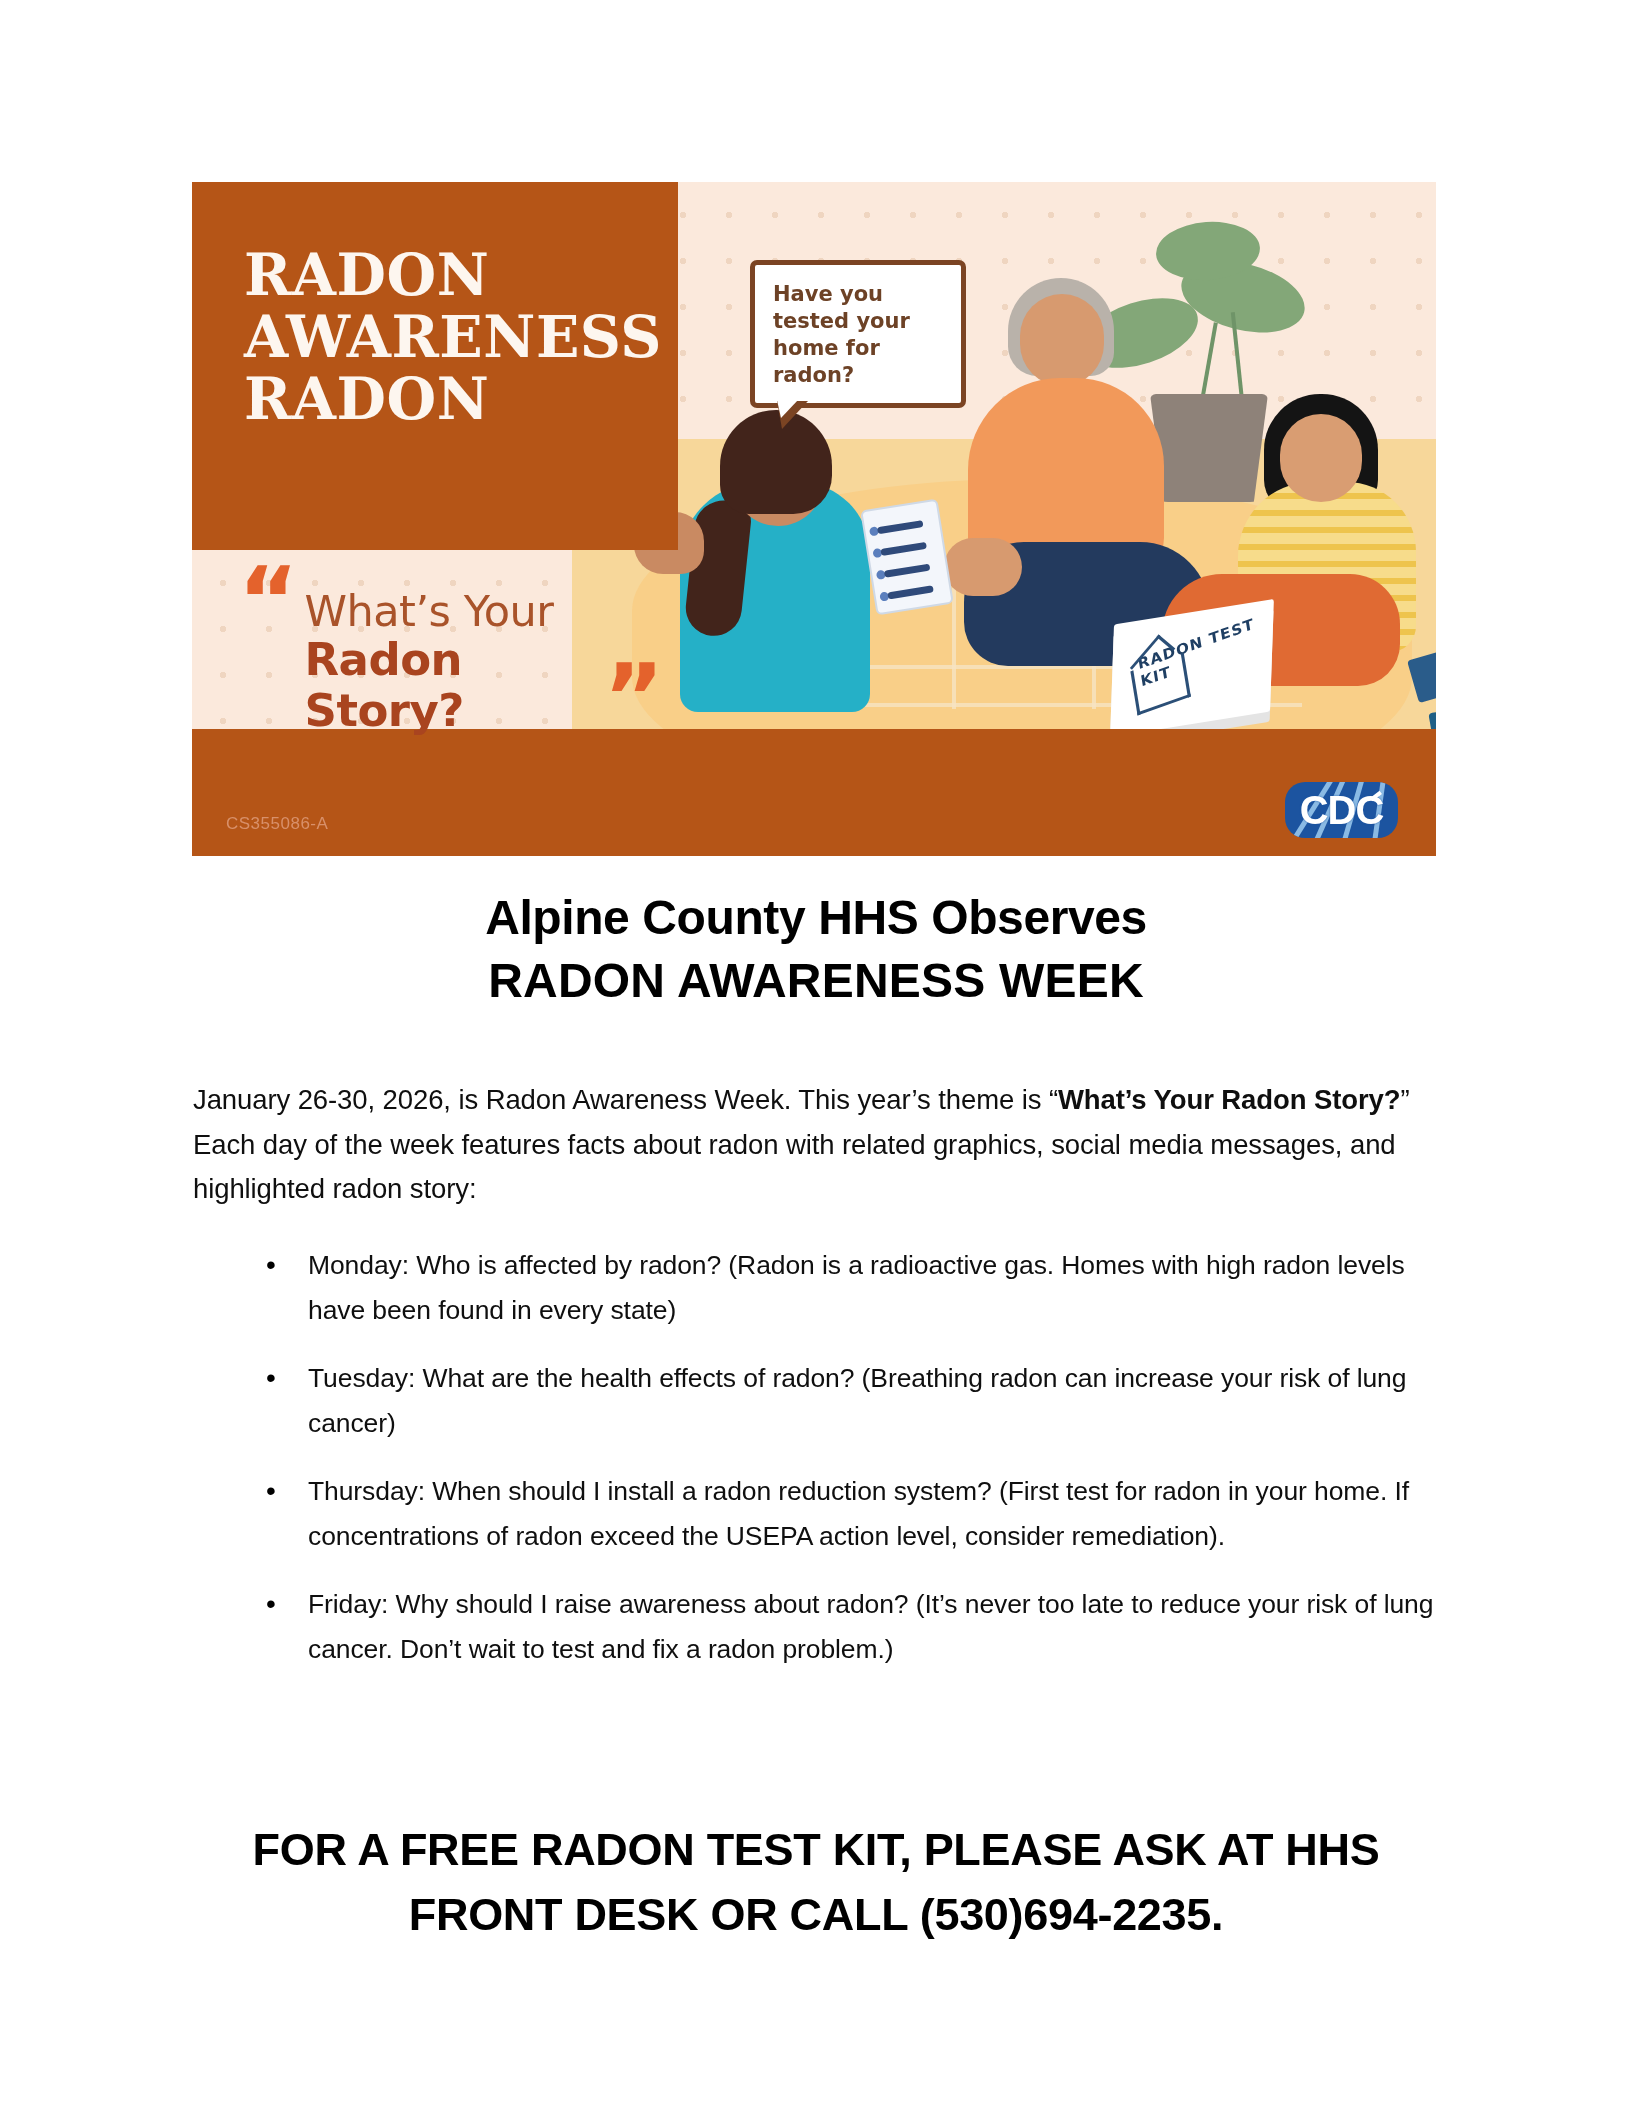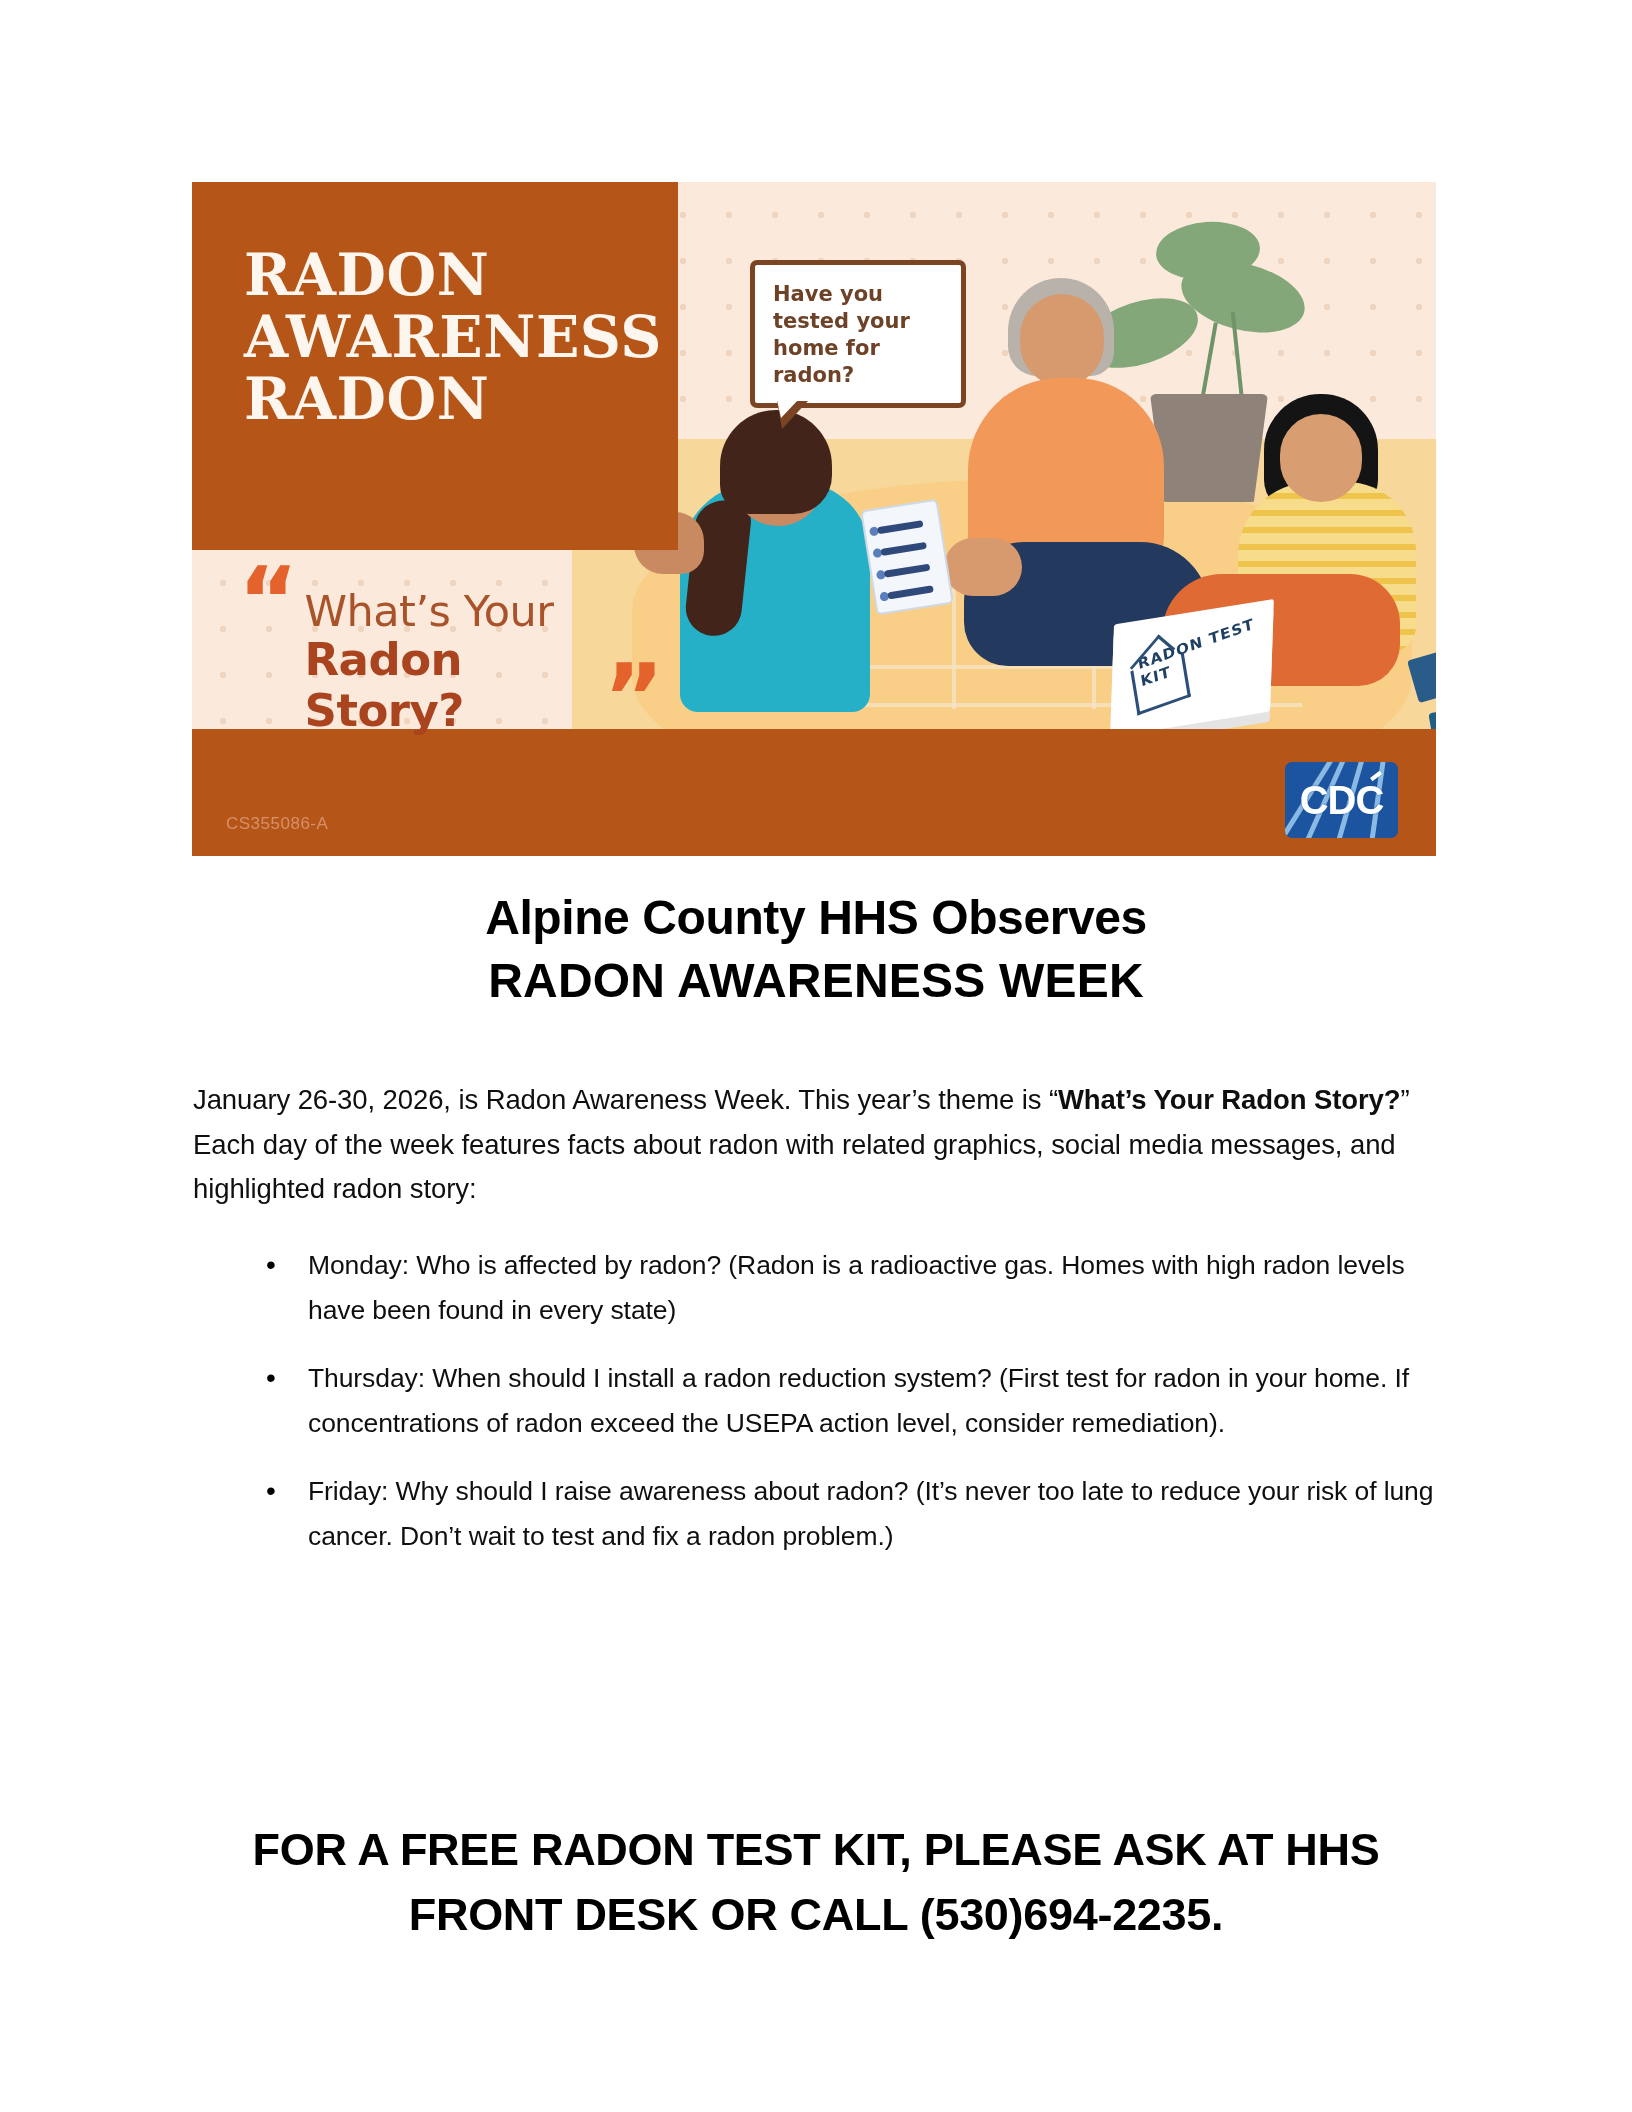--- a/index.html
+++ b/index.html
@@ -92,23 +92,23 @@
     font-size: 17px;
     letter-spacing: 0.5px;
   }
 
   
   .cdc-logo {
     position: absolute;
     right: 38px;
     bottom: 18px;
     width: 113px;
-    height: 76px;
+    height: 56px;
     background: #1c54a0;
-    border-radius: 7px;
+    border-radius: 20px;
     overflow: hidden;
     z-index: 9;
   }
   .cdc-logo .ray {
     position: absolute;
     background: #9ecdf0;
     opacity: .85;
   }
   .cdc-logo .r1 { width: 5px; height: 150px; left: 8px;  top: -20px; transform: rotate(32deg); }
   .cdc-logo .r2 { width: 5px; height: 150px; left: 34px; top: -28px; transform: rotate(24deg); }
@@ -563,20 +563,21 @@
 
   <div class="doc-title">
     <div>Alpine County HHS Observes</div>
     <div class="line2">RADON AWARENESS WEEK</div>
   </div>
 
   <p class="intro"><span>January 26-30, 2026, is Radon Awareness Week. This year’s theme is “</span><b>What’s Your Radon Story?</b><span>” Each day of the week features facts about radon with related graphics, social media messages, and highlighted radon story:</span></p>
 
   <div class="bullets">
     <div class="bullet"><b>Monday:</b><span> Who is affected by radon? (Radon is a radioactive gas.  Homes with high radon levels have been found in every state)</span></div>
+    <div class="bullet"><b>Tuesday</b><span>: What are the health effects of radon? (Breathing radon can increase your risk of lung cancer)</span></div>
     <div class="bullet"><b>Thursday</b><span>: When should I install a radon reduction system? (First test for radon in your home.  If concentrations of radon exceed the USEPA action level, consider remediation).</span></div>
     <div class="bullet"><b>Friday</b><span>: Why should I raise awareness about radon?  (It’s never too late to reduce your risk of lung cancer.  Don’t wait  to test and fix a radon problem.)</span></div>
   </div>
 
   <div class="cta">
     <div>FOR A FREE RADON TEST KIT, PLEASE ASK AT HHS</div>
     <div>FRONT DESK OR CALL (530)694-2235.</div>
   </div>
 
 </div>

